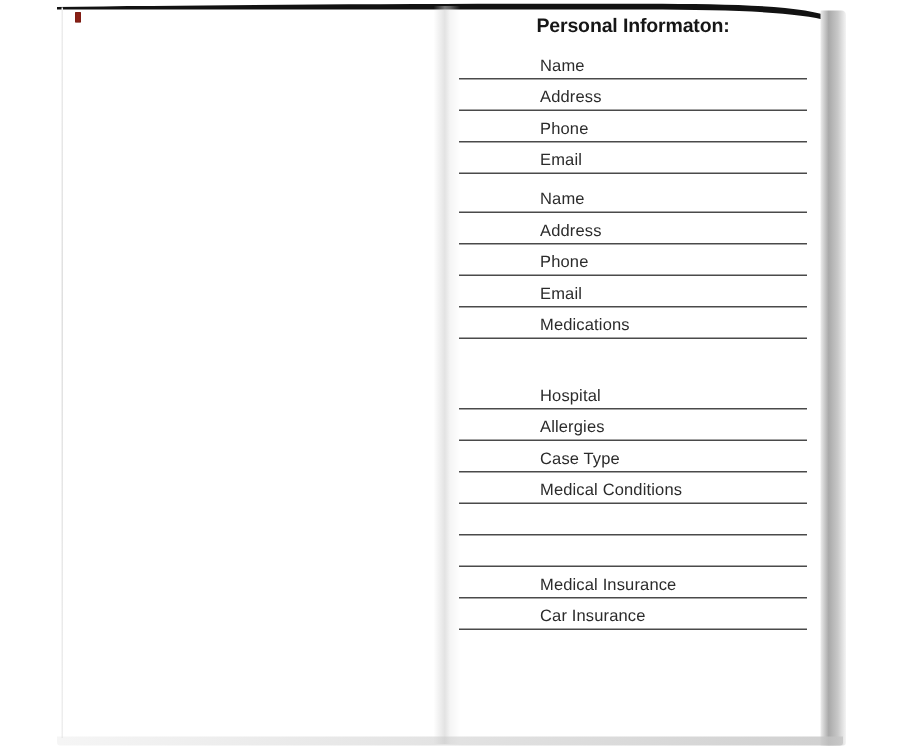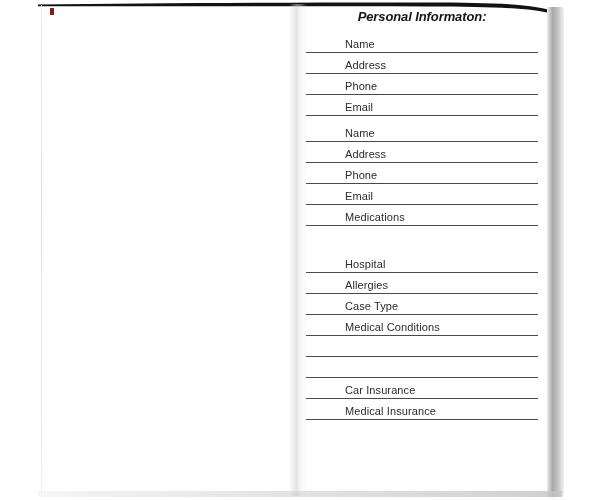--- a/index.html
+++ b/index.html
@@ -36,29 +36,29 @@
   }
   .bottom-page-edge{
     position:absolute;left:38px;top:491px;width:524px;height:6px;
     background:linear-gradient(to right,rgba(216,216,216,0.25),rgba(196,196,196,0.8));
     border-radius:0 0 2px 2px;
   }
   
   .form{position:absolute;left:306px;top:0;width:232px;height:500px;}
   .section{position:absolute;left:0;width:232px;}
   .sec-title{
-    font-size:13px;font-weight:bold;font-style:italic;text-align:center;
+    font-size:13px;font-weight:bold;text-align:center;
     color:var(--header,#161616);line-height:14px;letter-spacing:-0.1px;
   }
   .row{
     position:relative;height:21px;box-sizing:border-box;
     border-bottom:1.7px solid var(--line,#4a4a4a);
   }
   .lbl{
-    position:absolute;left:3px;bottom:2px;
+    position:absolute;left:18px;bottom:2px;
     font-size:11px;color:var(--label,#2b2b2b);letter-spacing:0.1px;
     white-space:nowrap;
     padding-left:36px;
   }
   .s0{top:10px}  .s0 .rows{margin-top:8px}
   .s1{top:122px} .s1 .rows{margin-top:-1px}
   .s2{top:253px} .s2 .rows{margin-top:-1px}
 </style>
 </head>
 <body>
@@ -132,21 +132,21 @@
           <div class="row">
             <span class="lbl">Medical Conditions</span>
           </div>
           <div class="row">
             <span class="lbl"></span>
           </div>
           <div class="row">
             <span class="lbl"></span>
           </div>
           <div class="row">
-            <span class="lbl">Car Insurance</span>
+            <span class="lbl">Medical Insurance</span>
           </div>
           <div class="row">
-            <span class="lbl">Medical Insurance</span>
+            <span class="lbl">Car Insurance</span>
           </div>
         </div>
       </div>
     </div>
 </div>
 
 </body></html>

